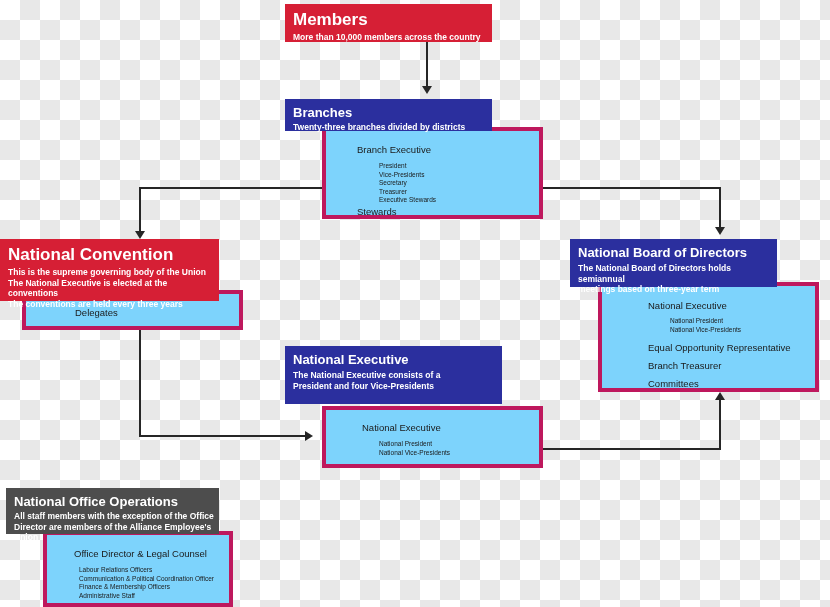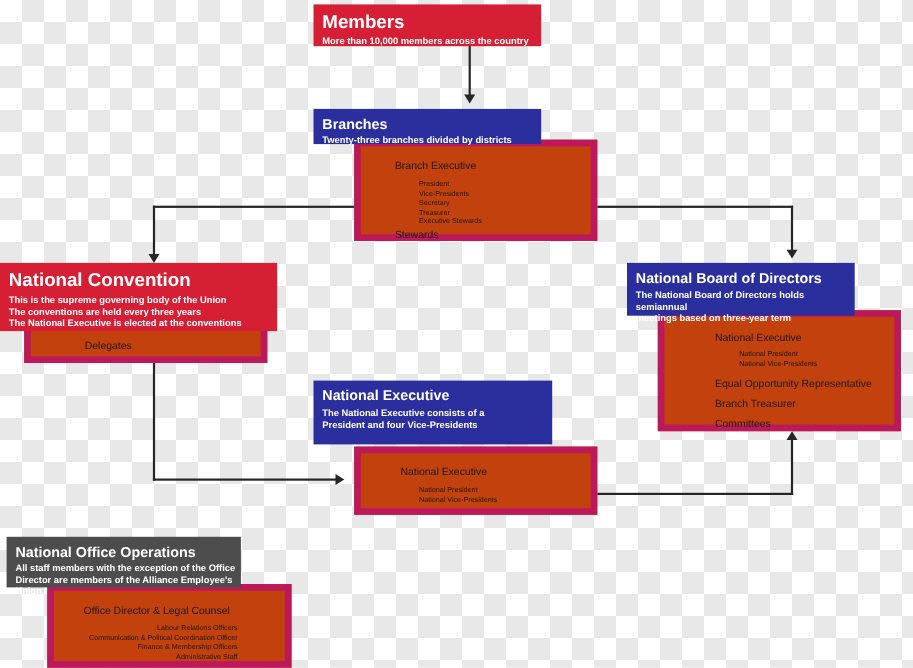--- a/index.html
+++ b/index.html
@@ -20,21 +20,21 @@
 
   
   .hdr{padding:6px 4px 7px 8px;color:#ffffff;}
   .hdr .title{font-size:17px;font-weight:bold;line-height:20px;margin-bottom:2px;}
   .hdr .sub{font-size:8.5px;line-height:10.5px;font-weight:bold;}
   .red{background:#d61f35;}
   .blue{background:#2b2f9e;}
   .grey-hdr{background:#4d4d4d;}
 
   
-  .panel{background:#c2410c;border:6px solid #be185d;}
+  .panel{background:#7dd3fc;border:4px solid #be185d;}
   .panel .ph{font-size:9.5px;color:#1a1a1a;}
   .panel .pl{font-size:6.5px;color:#1a1a1a;line-height:8.5px;}
 
   
   .ln{position:absolute;background:#262626;}
   .arrow{position:absolute;width:0;height:0;}
   .arr-down{border-left:5px solid transparent;border-right:5px solid transparent;border-top:8px solid #262626;}
   .arr-up{border-left:5px solid transparent;border-right:5px solid transparent;border-bottom:8px solid #262626;}
   .arr-right{border-top:5px solid transparent;border-bottom:5px solid transparent;border-left:8px solid #262626;}
 </style>
@@ -79,25 +79,25 @@
     <div class="ph" style="position:absolute;left:31px;top:75px;">Stewards</div>
   </div>
   <div class="box hdr blue" style="left:285px;top:99px;width:207px;height:32px;">
     <div class="title" style="font-size:13px;line-height:15px;">Branches</div>
     <div class="sub">Twenty-three branches divided by districts</div>
   </div>
 
   <div class="box panel" style="left:22px;top:290px;width:221px;height:40px;">
     <div class="ph" style="position:absolute;left:49px;top:13px;">Delegates</div>
   </div>
-  <div class="box hdr red" style="left:0px;top:239px;width:252px;height:62px;">
+  <div class="box hdr red" style="left:0px;top:239px;width:219px;height:62px;">
     <div class="title">National Convention</div>
     <div class="sub">This is the supreme governing body of the Union</div>
+    <div class="sub">The National Executive is elected at the conventions</div>
     <div class="sub">The conventions are held every three years</div>
-    <div class="sub">The National Executive is elected at the conventions</div>
   </div>
 
   <div class="box panel" style="left:598px;top:282px;width:221px;height:110px;">
     <div class="ph" style="position:absolute;left:46px;top:14px;">National Executive</div>
     <div style="position:absolute;left:68px;top:31px;">
       <div class="pl">National President</div>
       <div class="pl">National Vice-Presidents</div>
     </div>
     <div class="ph" style="position:absolute;left:46px;top:56px;">Equal Opportunity Representative</div>
     <div class="ph" style="position:absolute;left:46px;top:74px;">Branch Treasurer</div>
@@ -115,21 +115,21 @@
       <div class="pl">National President</div>
       <div class="pl">National Vice-Presidents</div>
     </div>
   </div>
   <div class="box hdr blue" style="left:285px;top:346px;width:217px;height:58px;">
     <div class="title" style="font-size:13px;line-height:16px;">National Executive</div>
     <div class="sub">The National Executive consists of a</div>
     <div class="sub">President and four Vice-Presidents</div>
   </div>
 
-  <div class="box panel" style="left:43px;top:531px;width:222px;height:76px;text-align:right;">
+  <div class="box panel" style="left:43px;top:531px;width:190px;height:76px;">
     <div class="ph" style="position:absolute;left:27px;top:13px;">Office Director &amp; Legal Counsel</div>
     <div style="position:absolute;left:32px;top:31px;">
       <div class="pl">Labour Relations Officers</div>
       <div class="pl">Communication &amp; Political Coordination Officer</div>
       <div class="pl">Finance &amp; Membership Officers</div>
       <div class="pl">Administrative Staff</div>
     </div>
   </div>
   <div class="box hdr grey-hdr" style="left:6px;top:488px;width:213px;height:46px;">
     <div class="title" style="font-size:13px;line-height:15px;">National Office Operations</div>

